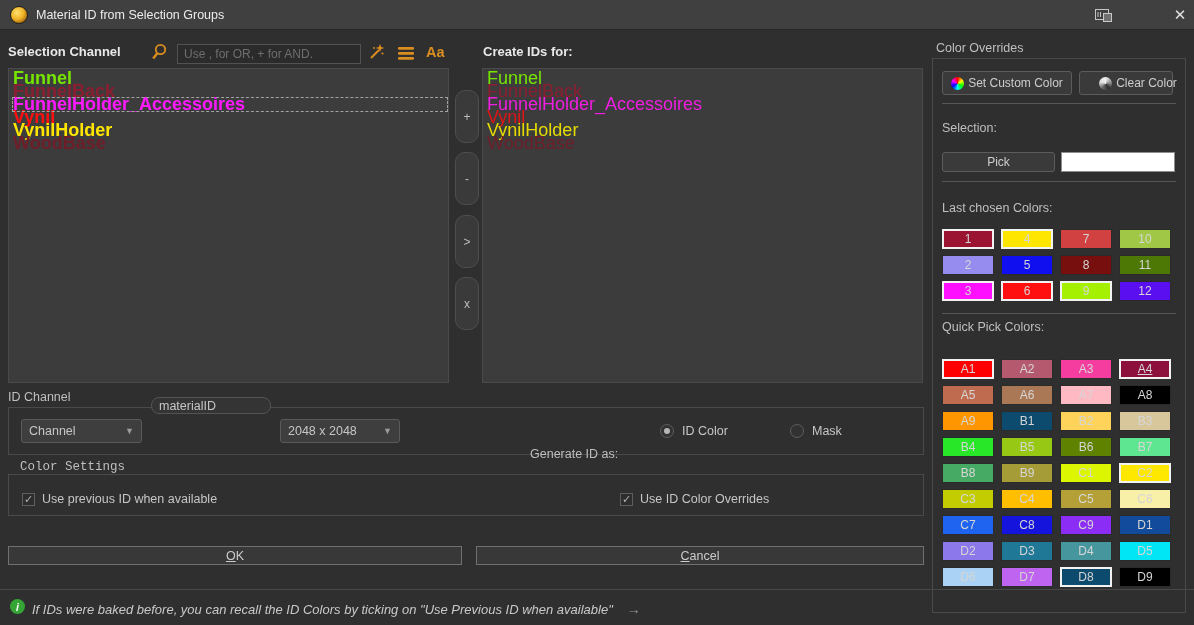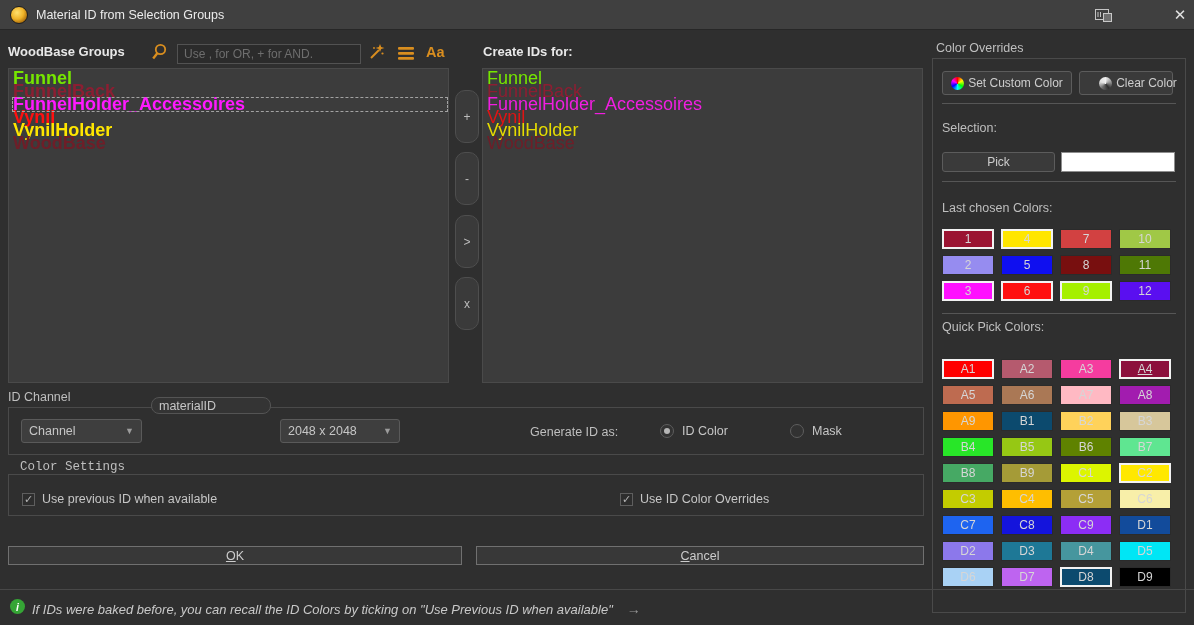--- a/index.html
+++ b/index.html
@@ -90,21 +90,21 @@
     <svg width="17" height="14" viewBox="0 0 17 14">
       <rect x="0.5" y="0.5" width="13" height="10" fill="none" stroke="#C4C4C4"></rect>
       <line x1="3" y1="3" x2="3" y2="8" stroke="#C4C4C4"></line>
       <line x1="5.5" y1="3" x2="5.5" y2="8" stroke="#C4C4C4"></line>
       <rect x="8.5" y="4.5" width="8" height="8" fill="#6F6F6F" stroke="#C8C8C8"></rect>
     </svg>
   </span>
   <span class="close-btn">✕</span>
 </div>
 
-<div class="hdr" style="left:8px;top:44px;">WoodBase Groups</div>
+<div class="hdr" style="left:8px;top:44px;">Selection Channel</div>
 <span class="abs" style="left:151px;top:43px;">
   <svg width="17" height="18" viewBox="0 0 17 18">
     <circle cx="9.5" cy="6.5" r="4.7" fill="none" stroke="#D98E1F" stroke-width="1.8"></circle>
     <line x1="6.3" y1="10.2" x2="2.2" y2="15.5" stroke="#D98E1F" stroke-width="2.4"></line>
   </svg>
 </span>
 <input class="search-input" type="text" placeholder="Use , for OR, + for AND." style="">
 <span class="abs" style="left:368px;top:44px;">
   <svg width="17" height="17" viewBox="0 0 17 17">
     <line x1="3" y1="14" x2="11" y2="6" stroke="#D98E1F" stroke-width="2"></line>
@@ -187,21 +187,21 @@
 <div class="hline" style="left:942px;top:313px;width:234px;"></div>
 <div class="sec-label" style="left:942px;top:320px;">Quick Pick Colors:</div>
 <div id="quick-grid" class="grid">
     <div class="swatch selected" style="background: rgb(255, 0, 0);">A1</div>
     <div class="swatch" style="background: rgb(181, 90, 110);">A2</div>
     <div class="swatch" style="background: rgb(245, 60, 159);">A3</div>
     <div class="swatch selected" style="background: rgb(140, 15, 60); text-decoration: underline;">A4</div>
     <div class="swatch" style="background: rgb(190, 107, 80);">A5</div>
     <div class="swatch" style="background: rgb(170, 120, 85);">A6</div>
     <div class="swatch" style="background: rgb(255, 185, 195);">A7</div>
-    <div class="swatch" style="background: #a21caf;">A8</div>
+    <div class="swatch" style="background: #000000;">A8</div>
     <div class="swatch" style="background: rgb(255, 150, 0);">A9</div>
     <div class="swatch" style="background: #0c4a6e;">B1</div>
     <div class="swatch" style="background: rgb(255, 210, 90);">B2</div>
     <div class="swatch" style="background: rgb(215, 199, 155);">B3</div>
     <div class="swatch" style="background: rgb(40, 230, 40);">B4</div>
     <div class="swatch" style="background: rgb(150, 200, 20);">B5</div>
     <div class="swatch" style="background: rgb(95, 130, 0);">B6</div>
     <div class="swatch" style="background: rgb(95, 230, 145);">B7</div>
     <div class="swatch" style="background: rgb(70, 169, 100);">B8</div>
     <div class="swatch" style="background: rgb(165, 155, 55);">B9</div>
@@ -231,21 +231,21 @@
 <div class="dropdown" style="left:21px;top:419px;width:121px;height:24px;">
   <span>Channel</span>
   <span class="dd-arrow">▼</span>
 </div>
 <input class="textfield" style="left: 151px; top: 397px; width: 120px; height: 17px; border-radius: 8px;" type="text" value="materialID">
 <div class="dropdown" style="left:280px;top:419px;width:120px;height:24px;">
   <span>2048 x 2048</span>
   <span class="dd-arrow">▼</span>
 </div>
 
-<div class="sec-label" style="left:530px;top:425px;">Generate ID as:</div>
+<div class="sec-label" style="left:530px;top:447px;">Generate ID as:</div>
 <div class="radio-row" style="left:660px;top:424px;">
   <span class="radio checked"></span>
   <span>ID Color</span>
 </div>
 <div class="radio-row" style="left:790px;top:424px;">
   <span class="radio"></span>
   <span>Mask</span>
 </div>
 
 <div class="sec-label" style="left:20px;top:460px;font-family:Liberation Mono, monospace;">Color Settings</div>

